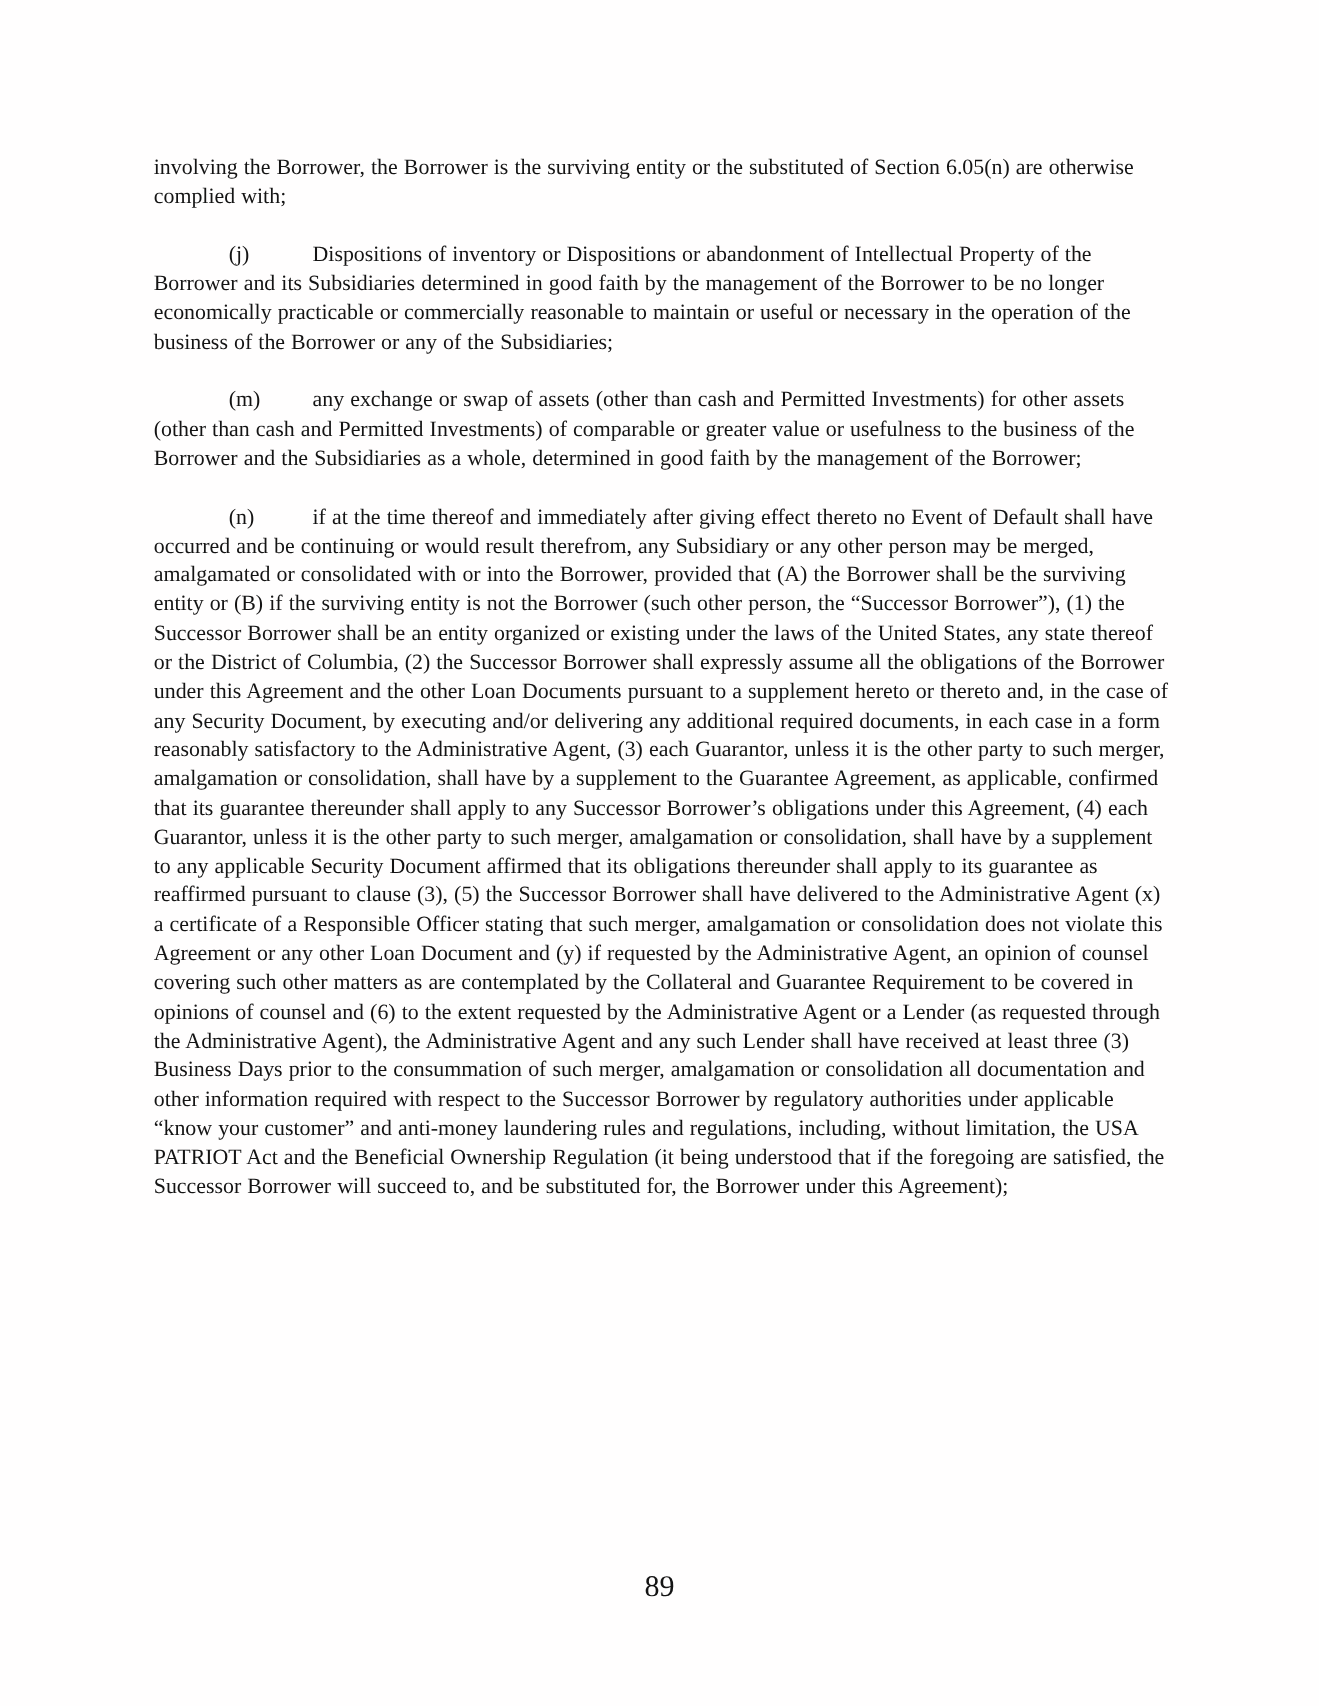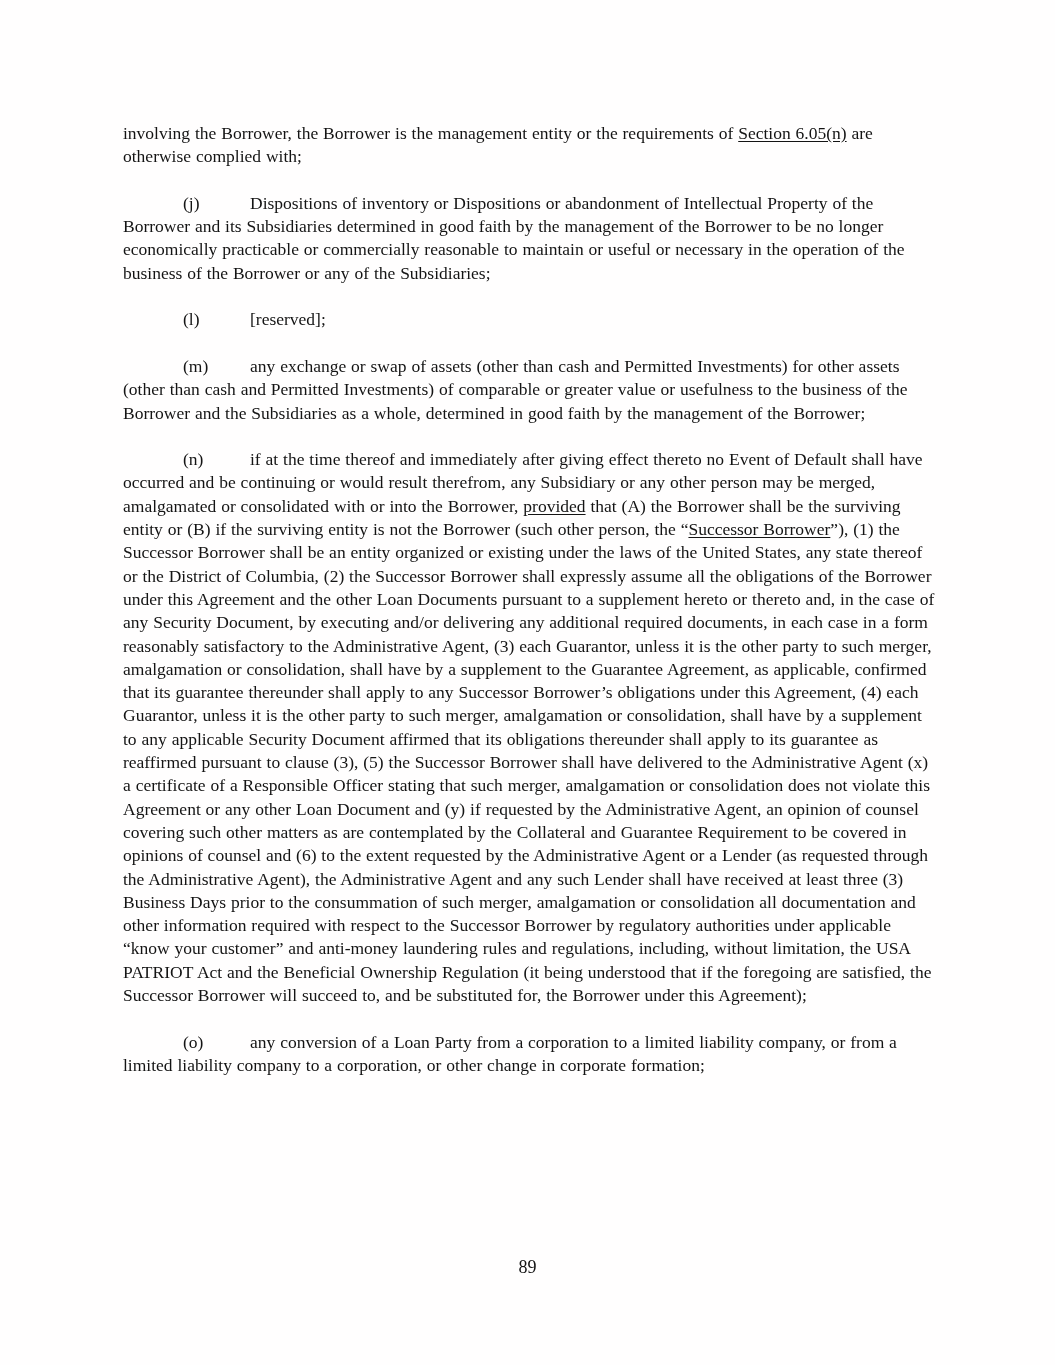--- a/index.html
+++ b/index.html
@@ -32,39 +32,36 @@
   }
   .content p {
     margin: 0 0 23.3px 0;
   }
   .plabel {
     display: inline-block;
     margin-left: 60px;
     width: 67px;
   }
   .run-underline {
-    text-decoration: underline;
     text-underline-offset: 2px;
   }
   .page-number {
     position: absolute;
     left: 0;
     right: 0;
     top: 1257px;
     text-align: center;
-    font-size: 18px;
+    font-size: 24px;
     color: #141414;
   }
 </style>
 </head>
 <body>
 
 <div class="page">
   <div class="content">
-    <p><span class="">involving the Borrower, the Borrower is the management entity or the requirements of </span><span class="run-underline">Section 6.05(n)</span><span class=""> are otherwise complied with;</span></p>
+    <p><span class="">involving the Borrower, the Borrower is the surviving entity or the substituted of </span><span class="run-underline">Section 6.05(n)</span><span class=""> are otherwise complied with;</span></p>
     <p><span class="plabel">(j)</span><span class="">Dispositions of inventory or Dispositions or abandonment of Intellectual Property of the Borrower and its Subsidiaries determined in good faith by the management of the Borrower to be no longer economically practicable or commercially reasonable to maintain or useful or necessary in the operation of the business of the Borrower or any of the Subsidiaries;</span></p>
-    <p><span class="plabel">(l)</span><span class="">[reserved];</span></p>
     <p><span class="plabel">(m)</span><span class="">any exchange or swap of assets (other than cash and Permitted Investments) for other assets (other than cash and Permitted Investments) of comparable or greater value or usefulness to the business of the Borrower and the Subsidiaries as a whole, determined in good faith by the management of the Borrower;</span></p>
     <p><span class="plabel">(n)</span><span class="">if at the time thereof and immediately after giving effect thereto no Event of Default shall have occurred and be continuing or would result therefrom, any Subsidiary or any other person may be merged, amalgamated or consolidated with or into the Borrower, </span><span class="run-underline">provided</span><span class=""> that (A) the Borrower shall be the surviving entity or (B) if the surviving entity is not the Borrower (such other person, the “</span><span class="run-underline">Successor Borrower</span><span class="">”), (1) the Successor Borrower shall be an entity organized or existing under the laws of the United States, any state thereof or the District of Columbia, (2) the Successor Borrower shall expressly assume all the obligations of the Borrower under this Agreement and the other Loan Documents pursuant to a supplement hereto or thereto and, in the case of any Security Document, by executing and/or delivering any additional required documents, in each case in a form reasonably satisfactory to the Administrative Agent, (3) each Guarantor, unless it is the other party to such merger, amalgamation or consolidation, shall have by a supplement to the Guarantee Agreement, as applicable, confirmed that its guarantee thereunder shall apply to any Successor Borrower’s obligations under this Agreement, (4) each Guarantor, unless it is the other party to such merger, amalgamation or consolidation, shall have by a supplement to any applicable Security Document affirmed that its obligations thereunder shall apply to its guarantee as reaffirmed pursuant to clause (3), (5) the Successor Borrower shall have delivered to the Administrative Agent (x) a certificate of a Responsible Officer stating that such merger, amalgamation or consolidation does not violate this Agreement or any other Loan Document and (y) if requested by the Administrative Agent, an opinion of counsel covering such other matters as are contemplated by the Collateral and Guarantee Requirement to be covered in opinions of counsel and (6) to the extent requested by the Administrative Agent or a Lender (as requested through the Administrative Agent), the Administrative Agent and any such Lender shall have received at least three (3) Business Days prior to the consummation of such merger, amalgamation or consolidation all documentation and other information required with respect to the Successor Borrower by regulatory authorities under applicable “know your customer” and anti-money laundering rules and regulations, including, without limitation, the USA PATRIOT Act and the Beneficial Ownership Regulation (it being understood that if the foregoing are satisfied, the Successor Borrower will succeed to, and be substituted for, the Borrower under this Agreement);</span></p>
-    <p><span class="plabel">(o)</span><span class="">any conversion of a Loan Party from a corporation to a limited liability company, or from a limited liability company to a corporation, or other change in corporate formation;</span></p>
   </div>
   <div class="page-number">89</div>
 </div>
 
 </body></html>

